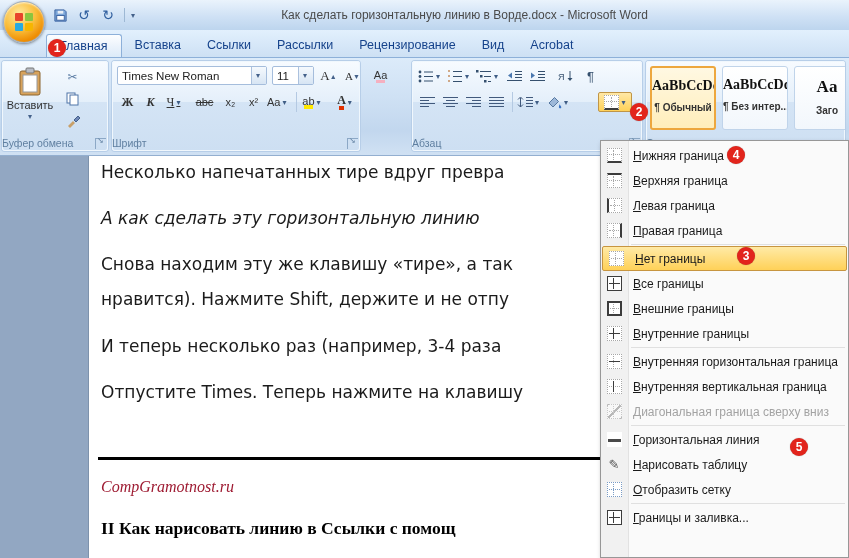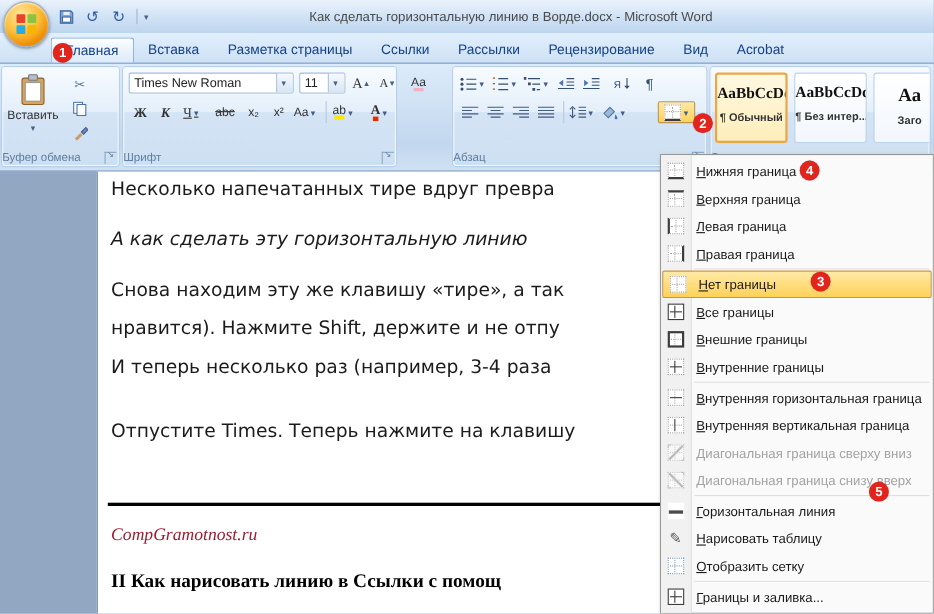--- a/index.html
+++ b/index.html
@@ -145,21 +145,20 @@
       <span class="ol1"></span>
         <span class="ol2"></span>
         <span class="ol3"></span>
         <span class="ol4"></span>
     </div>
   </div>
 
   <div class="tabrow">
     <div class="tab active">Главная</div>
     <div class="tab">Вставка</div>
-    <div class="tab">Разметка страницы</div>
     <div class="tab">Ссылки</div>
     <div class="tab">Рассылки</div>
     <div class="tab">Рецензирование</div>
     <div class="tab">Вид</div>
     <div class="tab">Acrobat</div>
   </div>
 
   <div class="ribbon">
 
     <div class="grp" style="left:2px;width:106px;">
@@ -347,21 +346,21 @@
       <div class="glabel"><span>Стили</span></div>
     </div>
   </div>
 
   <div class="docarea">
     <div class="page">
       <div class="dline" style="top:6px;">Несколько напечатанных тире вдруг превра</div>
       <div class="dline it" style="top:52px;">А как сделать эту горизонтальную линию</div>
       <div class="dline" style="top:98px;">Снова находим эту же клавишу «тире», а так</div>
       <div class="dline" style="top:133px;">нравится). Нажмите Shift, держите и не отпу</div>
-      <div class="dline" style="top:168px;text-align:center;">И теперь несколько раз (например, 3-4 раза</div>
+      <div class="dline" style="top:180px;text-align:center;">И теперь несколько раз (например, 3-4 раза</div>
       <div class="dline" style="top:226px;">Отпустите Times. Теперь нажмите на клавишу</div>
       <div class="hrule"></div>
       <div class="site">CompGramotnost.ru</div>
       <div class="dhead">II Как нарисовать линию в Ссылки с помощ</div>
     </div>
   </div>
 
   <div class="menu">
     <div class="mi">
       <span class="mic">
@@ -423,26 +422,20 @@
       <span class="mic">
           <span class="bic biv"></span>
         </span>
       <span class="mil">Внутренняя вертикальная граница</span>
     </div>
     <div class="mi dis">
       <span class="mic">
           <span class="bic bdd"></span>
         </span>
       <span class="mil">Диагональная граница сверху вниз</span>
-    </div>
-    <div class="mi dis">
-      <span class="mic">
-          <span class="bic bdu"></span>
-        </span>
-      <span class="mil">Диагональная граница снизу вверх</span>
     </div>
     <div class="msep"></div>
     <div class="mi">
       <span class="mic">
           <span class="bic bhl"></span>
         </span>
       <span class="mil">Горизонтальная линия</span>
     </div>
     <div class="mi">
       <span class="mic">

